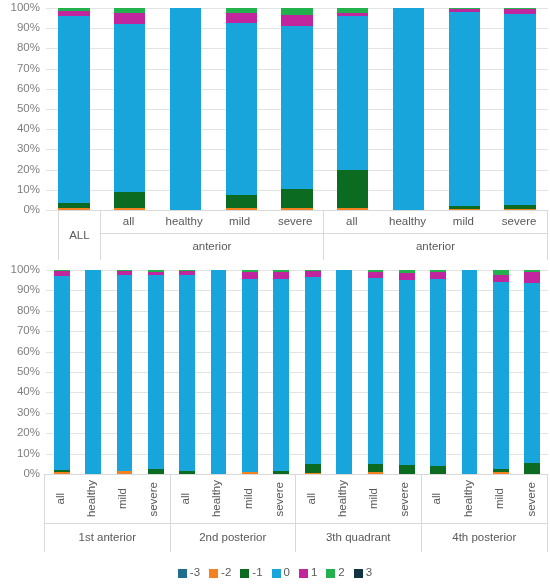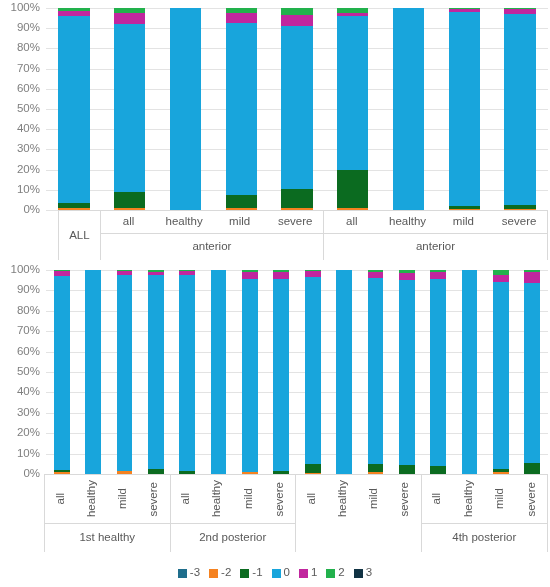--- a/index.html
+++ b/index.html
@@ -399,21 +399,21 @@
           <div class="catleaf vert" style="width: 31.375px;">
             <span>healthy</span>
           </div>
           <div class="catleaf vert" style="width: 31.375px;">
             <span>mild</span>
           </div>
           <div class="catleaf vert" style="width: 31.375px;">
             <span>severe</span>
           </div>
         </div>
-        <div class="catrow-parent">1st healthy</div>
+        <div class="catrow-parent">1st anterior</div>
       </div>
       <div class="catgroup" style="width: 125.5px;">
         <div class="catrow-leaf" style="height: 48px;">
           <div class="catleaf vert" style="width: 31.375px;">
             <span>all</span>
           </div>
           <div class="catleaf vert" style="width: 31.375px;">
             <span>healthy</span>
           </div>
           <div class="catleaf vert" style="width: 31.375px;">
@@ -433,20 +433,21 @@
           <div class="catleaf vert" style="width: 31.375px;">
             <span>healthy</span>
           </div>
           <div class="catleaf vert" style="width: 31.375px;">
             <span>mild</span>
           </div>
           <div class="catleaf vert" style="width: 31.375px;">
             <span>severe</span>
           </div>
         </div>
+        <div class="catrow-parent">3th quadrant</div>
       </div>
       <div class="catgroup" style="width: 125.5px;">
         <div class="catrow-leaf" style="height: 48px;">
           <div class="catleaf vert" style="width: 31.375px;">
             <span>all</span>
           </div>
           <div class="catleaf vert" style="width: 31.375px;">
             <span>healthy</span>
           </div>
           <div class="catleaf vert" style="width: 31.375px;">

